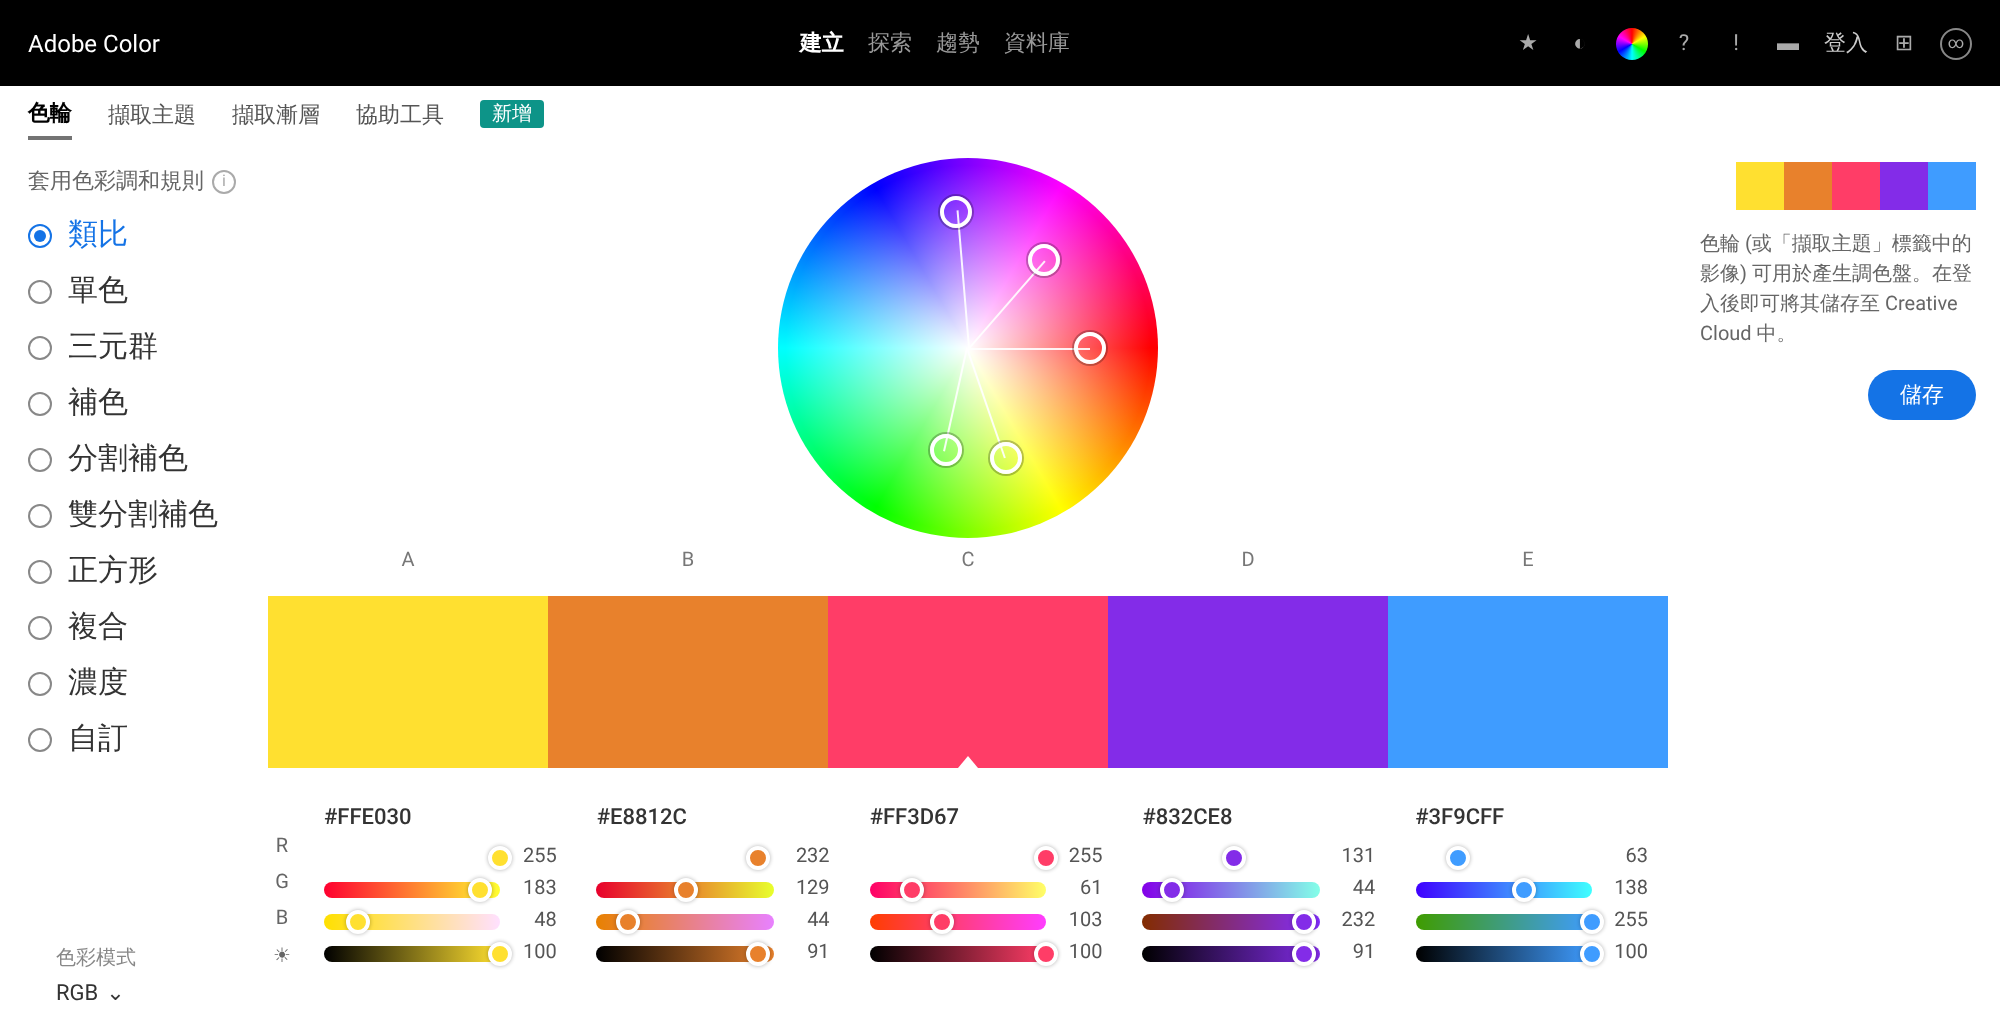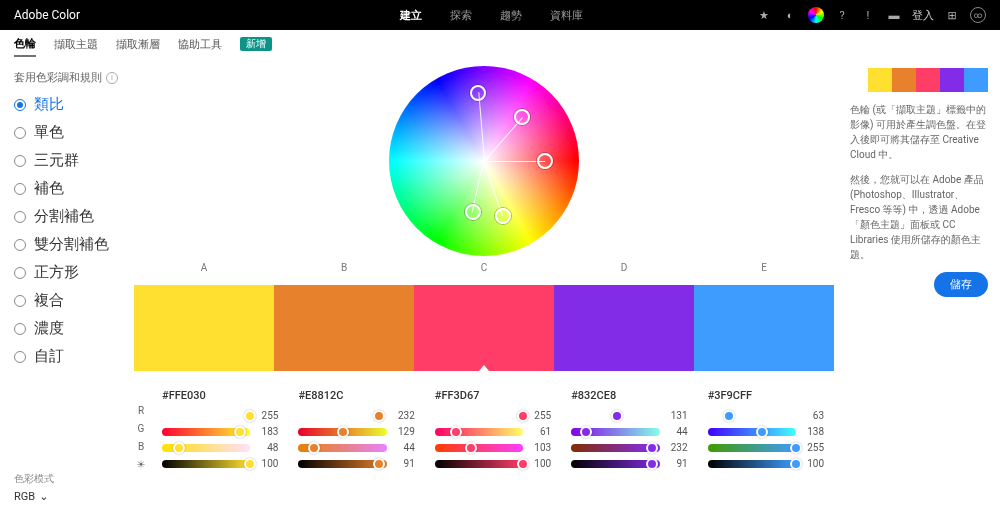--- a/index.html
+++ b/index.html
@@ -1,38 +1,38 @@
 <!DOCTYPE html>
 <html><head>
 <meta charset="utf-8">
 <style>
 *{box-sizing:border-box;margin:0;padding:0;font-family:-apple-system,BlinkMacSystemFont,"Segoe UI",Roboto,sans-serif}
 body{background:#fff;color:#333;width:1000px;height:515px;overflow:hidden;font-size:12px}
-.top-bar{background:#000;height:30px;display:flex;align-items:center;padding:0 14px;color:#ccc}
+.top-bar{background:#000;height:43px;display:flex;align-items:center;padding:0 14px;color:#ccc}
 .brand{color:#fff;font-size:12px;font-weight:400;flex:0 0 auto}
-.top-nav{display:flex;gap:28px;margin-left:320px}
+.top-nav{display:flex;gap:12px;margin-left:320px}
 .top-nav span{font-size:11px;color:#999;cursor:pointer}
 .top-nav span.active{color:#fff;font-weight:600}
 .top-icons{margin-left:auto;display:flex;gap:10px;align-items:center}
 .top-icons .ic{width:16px;height:16px;border-radius:50%;display:inline-flex;align-items:center;justify-content:center;color:#aaa;font-size:11px}
 .sub-bar{height:28px;display:flex;align-items:center;padding:0 14px;gap:18px;border-bottom:0}
 .sub-tab{font-size:11px;color:#555;cursor:pointer;padding:4px 0}
 .sub-tab.active{color:#000;font-weight:600;border-bottom:2px solid #737373}
 .badge{background:#0d9488;color:#fff;font-size:10px;padding:0 6px;border-radius:2px}
 .main{display:flex;height:calc(515px - 58px)}
 .side-left{width:118px;padding:12px 0 0 14px}
 .sec-title{font-size:11px;color:#666;margin-bottom:10px;display:flex;align-items:center;gap:4px}
 .help{display:inline-block;width:12px;height:12px;border:1px solid #aaa;border-radius:50%;font-size:8px;text-align:center;line-height:10px;color:#aaa}
 .rule{display:flex;align-items:center;gap:8px;margin-bottom:9px;cursor:pointer}
 .radio{width:12px;height:12px;border:1px solid #888;border-radius:50%;position:relative;flex:0 0 auto}
 .radio.on{border-color:#1473e6}
 .radio.on::after{content:"";position:absolute;inset:2px;background:#1473e6;border-radius:50%}
 .rule-label{font-size:15px;color:#333}
 .rule.on .rule-label{color:#1473e6;font-weight:500}
-.mode-sec{position:absolute;left:14px;bottom:12px}
+.mode-sec{position:absolute;left:28px;bottom:12px}
 .mode-lbl{font-size:10px;color:#888;margin-bottom:4px}
 .mode-sel{font-size:11px;color:#333;display:flex;align-items:center;gap:4px;cursor:pointer}
 .center{flex:1;padding:8px 0 0 0;display:flex;flex-direction:column;align-items:center;position:relative}
 .wheel-wrap{position:relative;width:190px;height:190px}
 .wheel{width:190px;height:190px;border-radius:50%;background:conic-gradient(from 90deg,red,#ff8000,yellow,#80ff00,lime,#00ff80,cyan,#0080ff,blue,#8000ff,magenta,#ff0080,red)}
 .wheel::after{content:"";position:absolute;inset:0;border-radius:50%;background:radial-gradient(circle,white 0%,rgba(255,255,255,0)68%)}
 .marker{position:absolute;width:16px;height:16px;border:2px solid #fff;border-radius:50%;box-shadow:0 0 0 1px rgba(0,0,0,.25);transform:translate(-50%,-50%)}
 .line{position:absolute;height:1px;background:rgba(255,255,255,.9);transform-origin:0 0}
 .swatch-row{display:flex;width:700px;margin-top:12px}
 .swatch-head{width:700px;display:flex;margin-top:6px}
@@ -323,16 +323,15 @@
 
   <div class="side-right">
     <div class="mini-sw" id="minisw">
         <div style="background: rgb(255, 224, 48);"></div>
         <div style="background: rgb(232, 129, 44);"></div>
         <div style="background: rgb(255, 61, 103);"></div>
         <div style="background: rgb(131, 44, 232);"></div>
         <div style="background: rgb(63, 156, 255);"></div>
       </div>
     <div class="info-txt">色輪 (或「擷取主題」標籤中的影像) 可用於產生調色盤。在登入後即可將其儲存至 Creative Cloud 中。</div>
-    <div class="info-txt">然後，您就可以在 Adobe 產品 (Photoshop、Illustrator、Fresco 等等) 中，透過 Adobe「顏色主題」面板或 CC Libraries 使用所儲存的顏色主題。</div>
     <button class="save-btn">儲存</button>
   </div>
 </div>
 
 </body></html>

